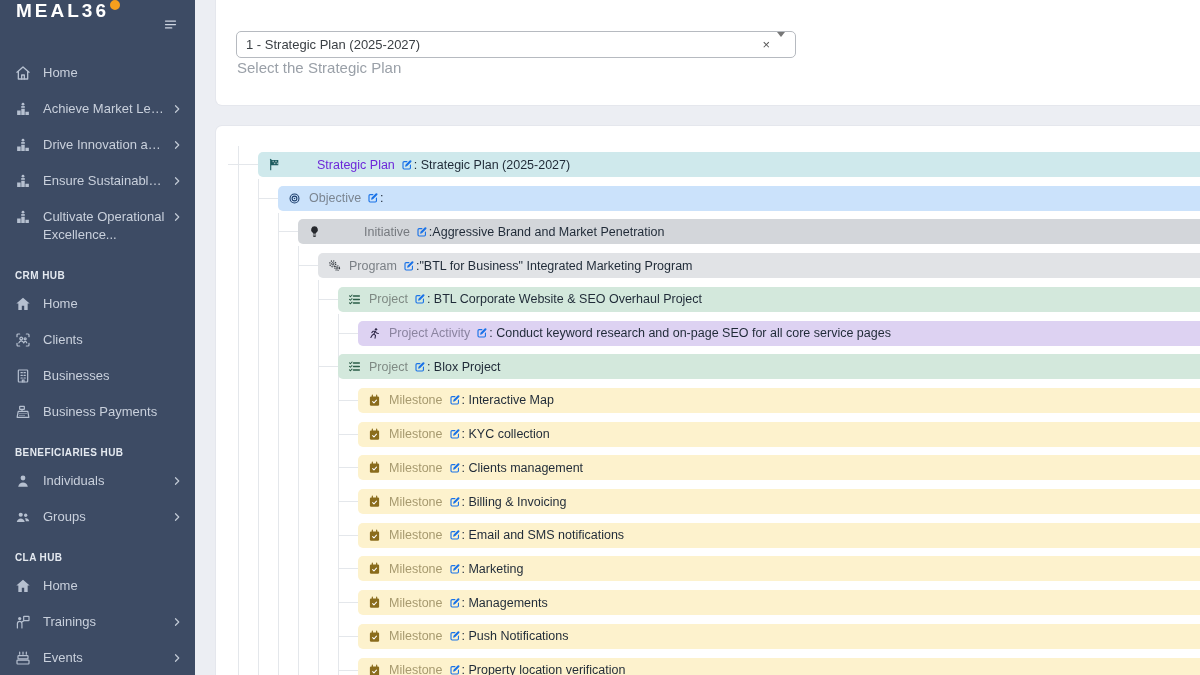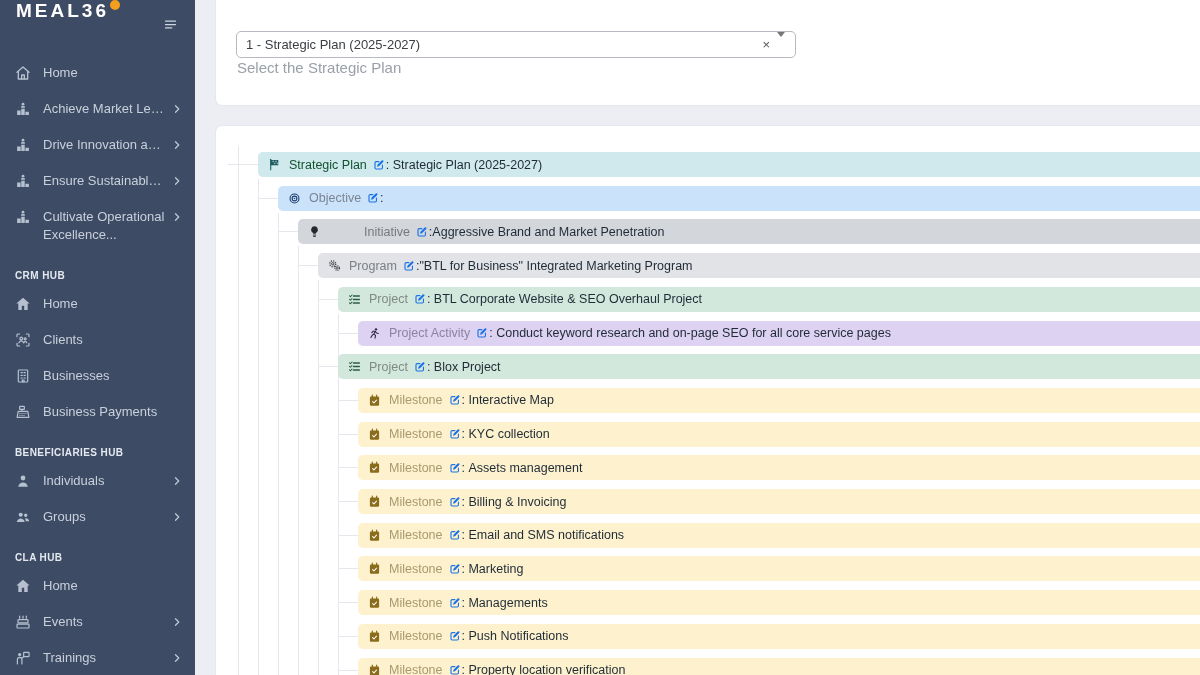--- a/index.html
+++ b/index.html
@@ -222,41 +222,41 @@
         <span class="nav-icon">
           <svg viewBox="0 0 24 24" fill="currentColor">
             <path d="M12 2.5l10 8.6h-3v9.9h-5.2v-6.2H10.2v6.2H5v-9.9H2z"></path>
           </svg>
         </span>
         <span class="nav-label nowrap">Home</span>
       </div>
       <div class="nav-item">
         <span class="nav-icon">
           <svg viewBox="0 0 24 24" fill="none" stroke="currentColor" stroke-width="1.8" stroke-linecap="round" stroke-linejoin="round">
+            <rect x="13" y="3.5" width="8" height="6.5" rx=".8"></rect>
+            <circle cx="7" cy="6.8" r="2.4" fill="currentColor" stroke="none"></circle>
+            <path d="M3.6 21v-6.2c0-2.1 1.5-3.6 3.4-3.6s3.4 1.5 3.4 3.6V21M10 12.5l3-2.5"></path>
+          </svg>
+        </span>
+        <span class="nav-label nowrap">Trainings</span>
+        <span class="nav-chevron">
+          <svg viewBox="0 0 24 24" fill="none" stroke="currentColor" stroke-width="2.4" stroke-linecap="round" stroke-linejoin="round">
+            <path d="M9 5.5l6.5 6.5L9 18.5"></path>
+          </svg>
+        </span>
+      </div>
+      <div class="nav-item">
+        <span class="nav-icon">
+          <svg viewBox="0 0 24 24" fill="none" stroke="currentColor" stroke-width="1.8" stroke-linecap="round" stroke-linejoin="round">
             <path d="M7 3v3.2M12 3v3.2M17 3v3.2"></path>
             <rect x="4.5" y="8.3" width="15" height="5" rx="1"></rect>
             <rect x="3" y="15.3" width="18" height="5.7" rx="1"></rect>
           </svg>
         </span>
         <span class="nav-label nowrap">Events</span>
-        <span class="nav-chevron">
-          <svg viewBox="0 0 24 24" fill="none" stroke="currentColor" stroke-width="2.4" stroke-linecap="round" stroke-linejoin="round">
-            <path d="M9 5.5l6.5 6.5L9 18.5"></path>
-          </svg>
-        </span>
-      </div>
-      <div class="nav-item">
-        <span class="nav-icon">
-          <svg viewBox="0 0 24 24" fill="none" stroke="currentColor" stroke-width="1.8" stroke-linecap="round" stroke-linejoin="round">
-            <rect x="13" y="3.5" width="8" height="6.5" rx=".8"></rect>
-            <circle cx="7" cy="6.8" r="2.4" fill="currentColor" stroke="none"></circle>
-            <path d="M3.6 21v-6.2c0-2.1 1.5-3.6 3.4-3.6s3.4 1.5 3.4 3.6V21M10 12.5l3-2.5"></path>
-          </svg>
-        </span>
-        <span class="nav-label nowrap">Trainings</span>
         <span class="nav-chevron">
           <svg viewBox="0 0 24 24" fill="none" stroke="currentColor" stroke-width="2.4" stroke-linecap="round" stroke-linejoin="round">
             <path d="M9 5.5l6.5 6.5L9 18.5"></path>
           </svg>
         </span>
       </div>
     </nav>
 </aside>
 
 <div class="topcard">
@@ -281,21 +281,21 @@
         <span class="ticon" style="color: rgb(27, 90, 94);">
           <svg viewBox="0 0 24 24">
             <path d="M5 2.5v19" fill="none" stroke="currentColor" stroke-width="2" stroke-linecap="round"></path>
             <path d="M5 3.8h14v9.4H5z" fill="currentColor"></path>
             <rect x="8.2" y="5" width="2.7" height="2.7" fill="rgba(255,255,255,.55)"></rect>
             <rect x="13.4" y="5" width="2.7" height="2.7" fill="rgba(255,255,255,.55)"></rect>
             <rect x="10.9" y="8.6" width="2.7" height="2.7" fill="rgba(255,255,255,.55)"></rect>
             <rect x="16.1" y="8.6" width="2.7" height="2.7" fill="rgba(255,255,255,.55)"></rect>
           </svg>
         </span>
-        <span class="tlabel" style="color: #14532d;">Strategic Plan</span>
+        <span class="tlabel" style="color: #6d28d9; margin-left: 28px;">Strategic Plan</span>
         <span class="editic" style="color: rgb(26, 115, 232);">
           <svg viewBox="0 0 24 24">
             <path d="M11.8 5.1H6.3A2.3 2.3 0 0 0 4 7.4v10.2a2.3 2.3 0 0 0 2.3 2.3h10.3a2.3 2.3 0 0 0 2.3-2.3v-5.4" fill="none" stroke="currentColor" stroke-width="2.3" stroke-linecap="round"></path>
             <path d="M17.4 3.1a2.1 2.1 0 0 1 3 3l-8.4 8.4-3.9.9.9-3.9z" fill="currentColor"></path>
           </svg>
         </span>
         <span class="tsep">: </span>
         <span class="tval">Strategic Plan (2025-2027)</span>
       </div>
       <div class="stub" style="top: 71.7px; left: 42px; width: 20px;"></div>
@@ -456,21 +456,21 @@
           </svg>
         </span>
         <span class="tlabel" style="color: rgb(167, 154, 111);">Milestone</span>
         <span class="editic" style="color: rgb(26, 115, 232);">
           <svg viewBox="0 0 24 24">
             <path d="M11.8 5.1H6.3A2.3 2.3 0 0 0 4 7.4v10.2a2.3 2.3 0 0 0 2.3 2.3h10.3a2.3 2.3 0 0 0 2.3-2.3v-5.4" fill="none" stroke="currentColor" stroke-width="2.3" stroke-linecap="round"></path>
             <path d="M17.4 3.1a2.1 2.1 0 0 1 3 3l-8.4 8.4-3.9.9.9-3.9z" fill="currentColor"></path>
           </svg>
         </span>
         <span class="tsep">: </span>
-        <span class="tval">Assets management</span>
+        <span class="tval">Clients management</span>
       </div>
       <div class="stub" style="top: 375px; left: 122px; width: 20px;"></div>
       <div class="srow" style="top: 363px; left: 142px; background: rgb(253, 242, 205);">
         <span class="ticon" style="color: rgb(138, 108, 28);">
           <svg viewBox="0 0 24 24">
             <rect x="3.5" y="4.8" width="17" height="16.7" rx="2.3" fill="currentColor"></rect>
             <path d="M8 2.2v4.4M16 2.2v4.4" fill="none" stroke="currentColor" stroke-width="2.2" stroke-linecap="round"></path>
             <path d="M8.6 14.2l2.4 2.4 4.6-5.2" fill="none" stroke="#fff" stroke-width="2" stroke-linecap="round" stroke-linejoin="round"></path>
           </svg>
         </span>

